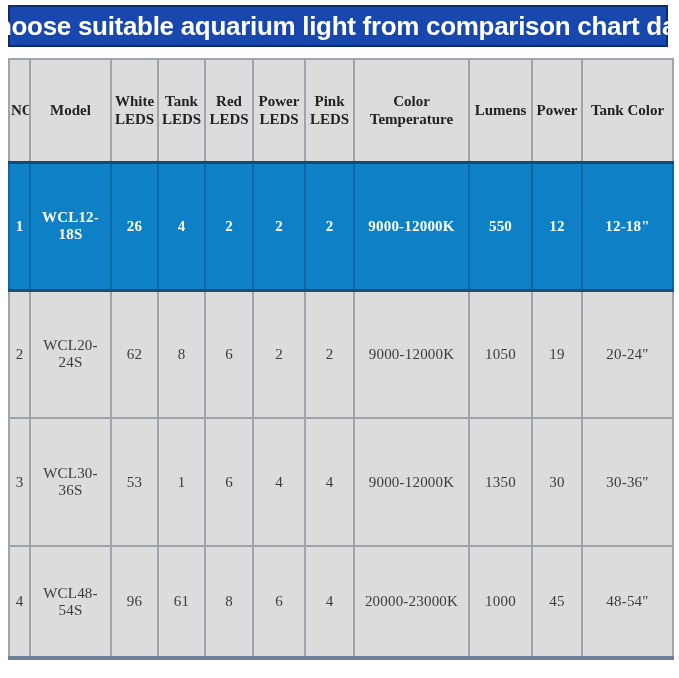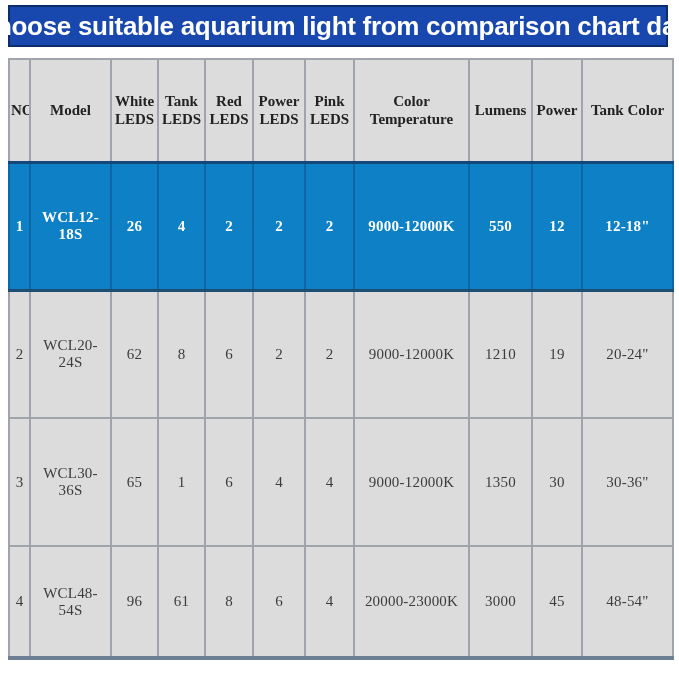--- a/index.html
+++ b/index.html
@@ -132,46 +132,46 @@
       </tr>
       <tr>
         <td>2</td>
         <td>WCL20-24S</td>
         <td>62</td>
         <td>8</td>
         <td>6</td>
         <td>2</td>
         <td>2</td>
         <td>9000-12000K</td>
-        <td>1210</td>
+        <td>1050</td>
         <td>19</td>
         <td>20-24"</td>
       </tr>
       <tr>
         <td>3</td>
         <td>WCL30-36S</td>
-        <td>65</td>
+        <td>53</td>
         <td>1</td>
         <td>6</td>
         <td>4</td>
         <td>4</td>
         <td>9000-12000K</td>
         <td>1350</td>
         <td>30</td>
         <td>30-36"</td>
       </tr>
       <tr>
         <td>4</td>
         <td>WCL48-54S</td>
         <td>96</td>
         <td>61</td>
         <td>8</td>
         <td>6</td>
         <td>4</td>
         <td>20000-23000K</td>
-        <td>3000</td>
+        <td>1000</td>
         <td>45</td>
         <td>48-54"</td>
       </tr>
     </tbody>
   </table>
 
 </div>
 
 </body></html>

